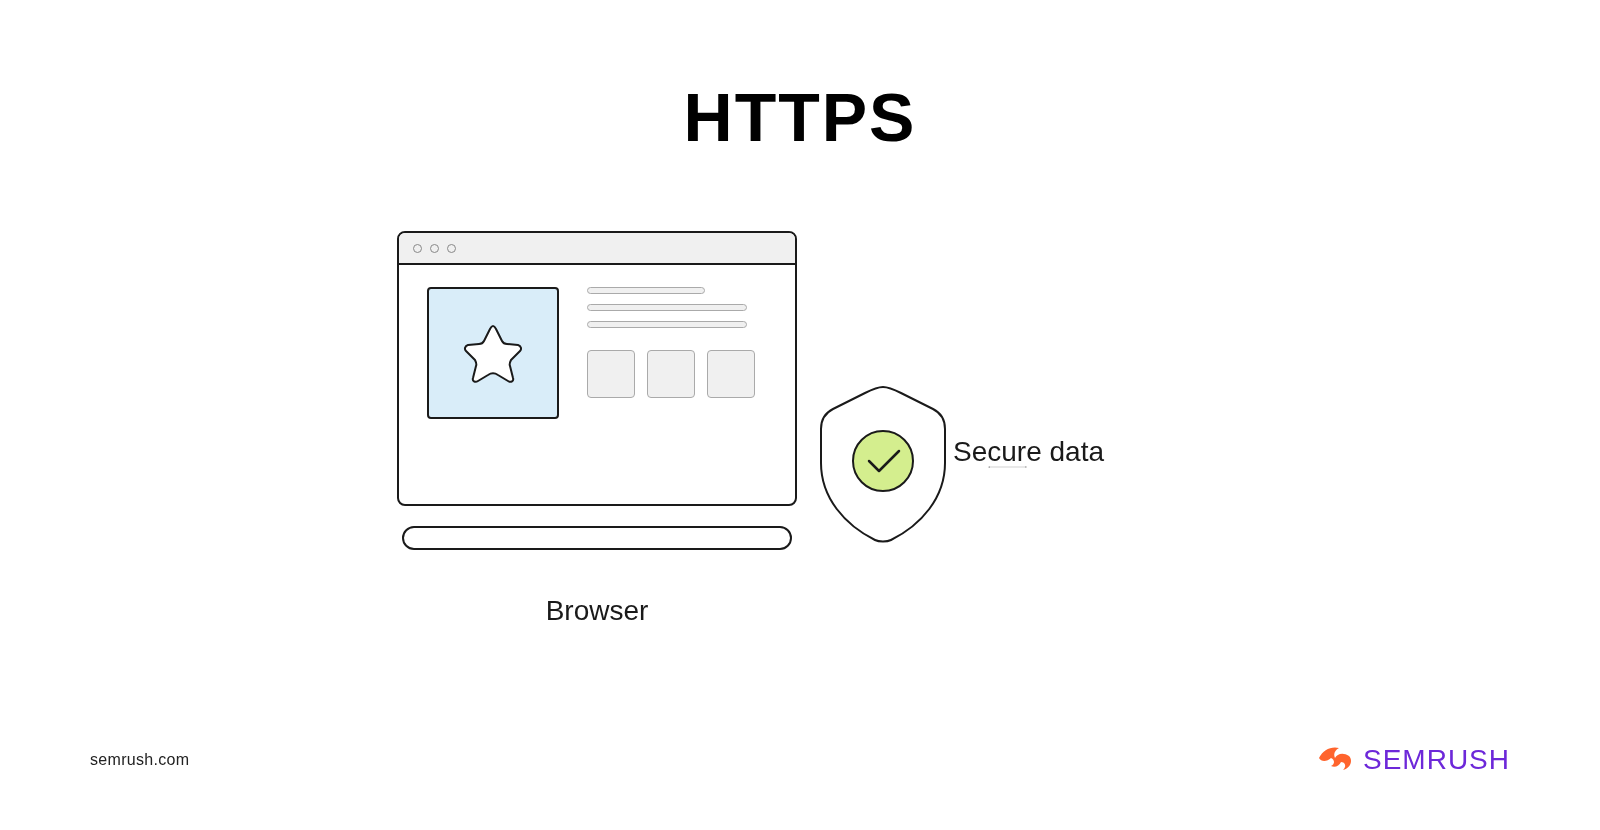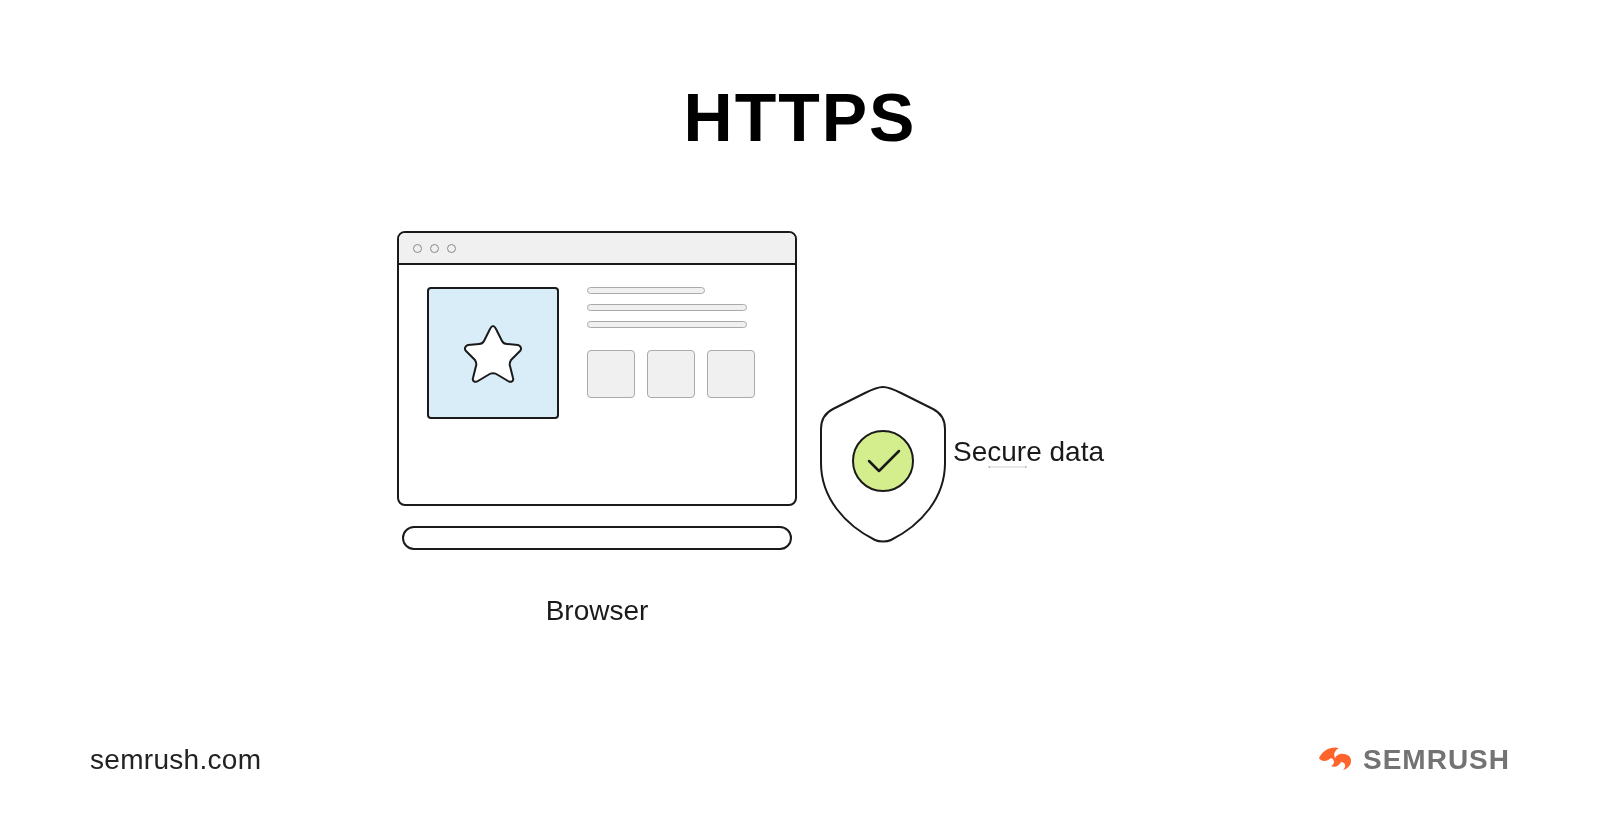--- a/index.html
+++ b/index.html
@@ -184,34 +184,34 @@
     .footer {
       position: absolute;
       bottom: 52px;
       left: 90px;
       right: 90px;
       display: flex;
       justify-content: space-between;
       align-items: center;
     }
     .footer-url {
-      font-size: 28px;
+      font-size: 16px;
       color: #222;
       letter-spacing: 0.3px;
     }
     .brand {
       display: flex;
       align-items: center;
       gap: 10px;
     }
     .brand-text {
       font-size: 28px;
-      font-weight: 700;
+      font-weight: 400;
       letter-spacing: 1px;
-      color: #737373;
+      color: #6d28d9;
     }
   </style>
 </head>
 <body>
 
 <div class="title">HTTPS</div>
 
 <div class="diagram">
 
   <div class="col">

